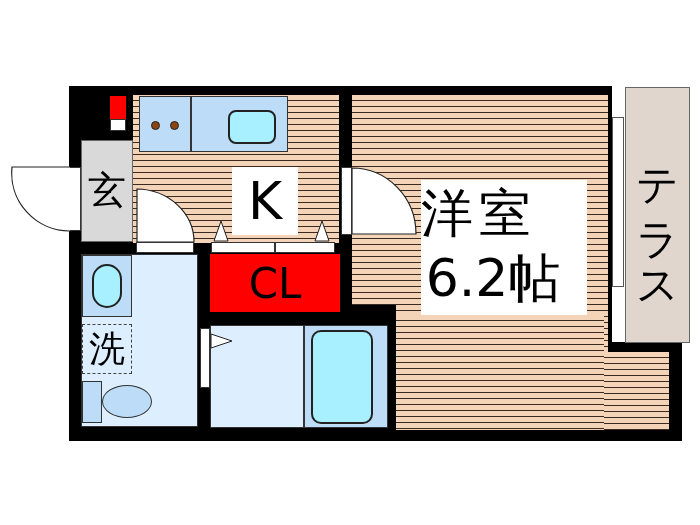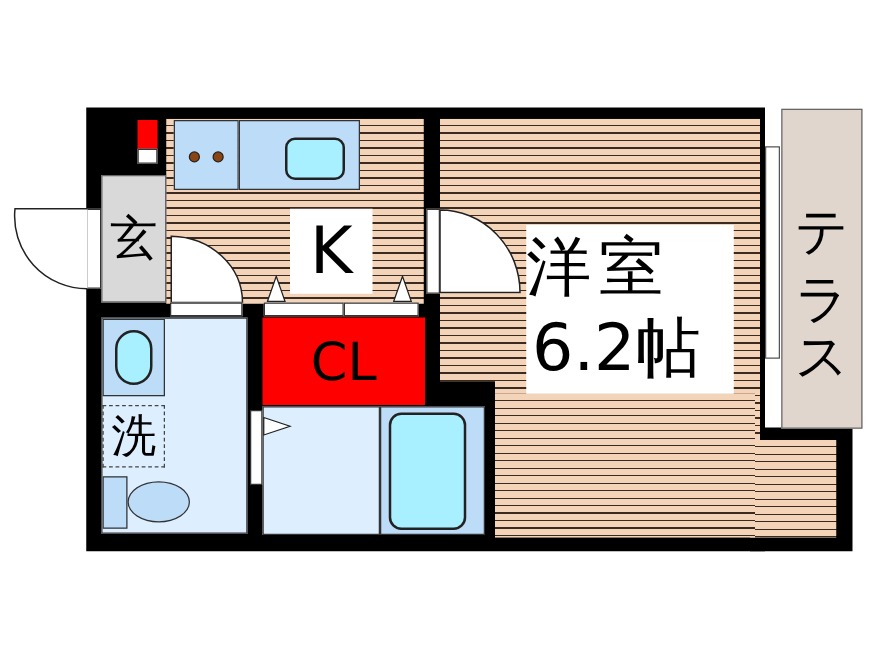--- a/index.html
+++ b/index.html
@@ -53,21 +53,21 @@
 
 <div class="abs white" style="left:211px;top:242px;width:64px;height:11px;border:1px solid #333;"></div>
 <div class="abs white" style="left:275px;top:242px;width:60px;height:11px;border:1px solid #333;"></div>
 <svg class="abs" style="left:213px;top:220px;" width="16" height="22">
     <path d="M1 21 L8 1 L15 21 Z" fill="#fff" stroke="#222"></path>
   </svg>
 <svg class="abs" style="left:314px;top:220px;" width="16" height="22">
     <path d="M1 21 L8 1 L15 21 Z" fill="#fff" stroke="#222"></path>
   </svg>
 
-<div class="abs label" style="left:210px;top:254px;width:130px;height:70px;background:#ff0000;font-size:42px;">CL</div>
+<div class="abs label" style="left:210px;top:254px;width:130px;height:58px;background:#ff0000;font-size:42px;">CL</div>
 
 <div class="abs wet" style="left:81px;top:254px;width:117px;height:173px;border:1px solid #333;"></div>
 <div class="abs fixture" style="left:82px;top:255px;width:50px;height:62px;"></div>
 <div class="abs basin" style="left:92px;top:264px;width:30px;height:44px;border-radius:15px;"></div>
 <div class="abs label" style="left:82px;top:324px;width:50px;height:50px;font-size:36px;border:1px dashed #444;">洗</div>
 <div class="abs fixture" style="left:82px;top:381px;width:20px;height:42px;"></div>
 <div class="abs fixture" style="left:102px;top:385px;width:50px;height:33px;border-radius:50%;"></div>
 
 <div class="abs wet" style="left:210px;top:325px;width:94px;height:103px;border:1px solid #333;"></div>
 <div class="abs white" style="left:200px;top:328px;width:10px;height:60px;border:1px solid #333;"></div>

